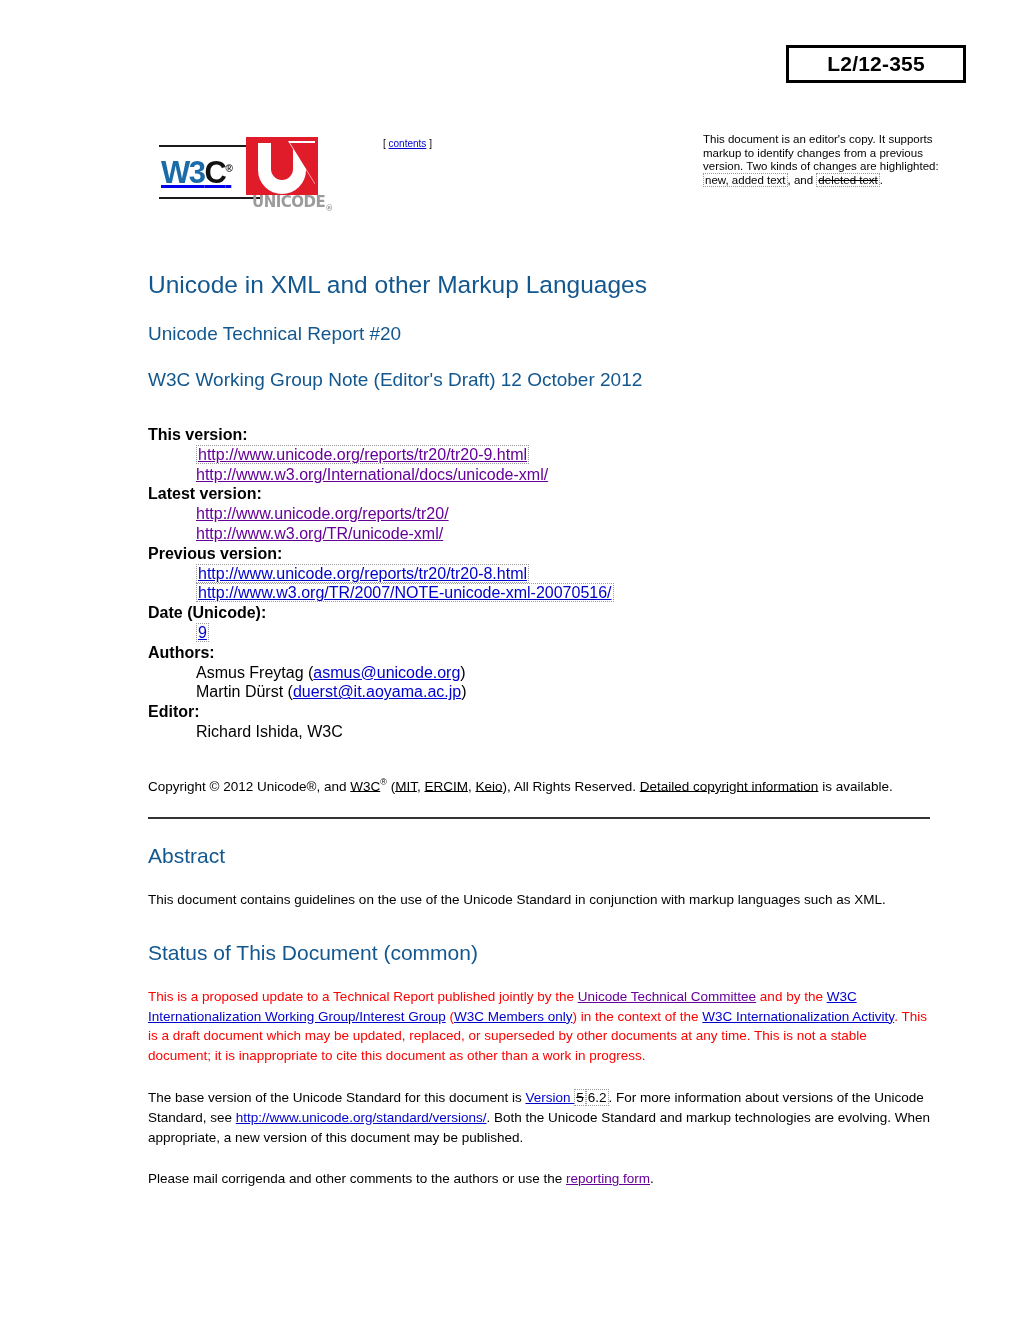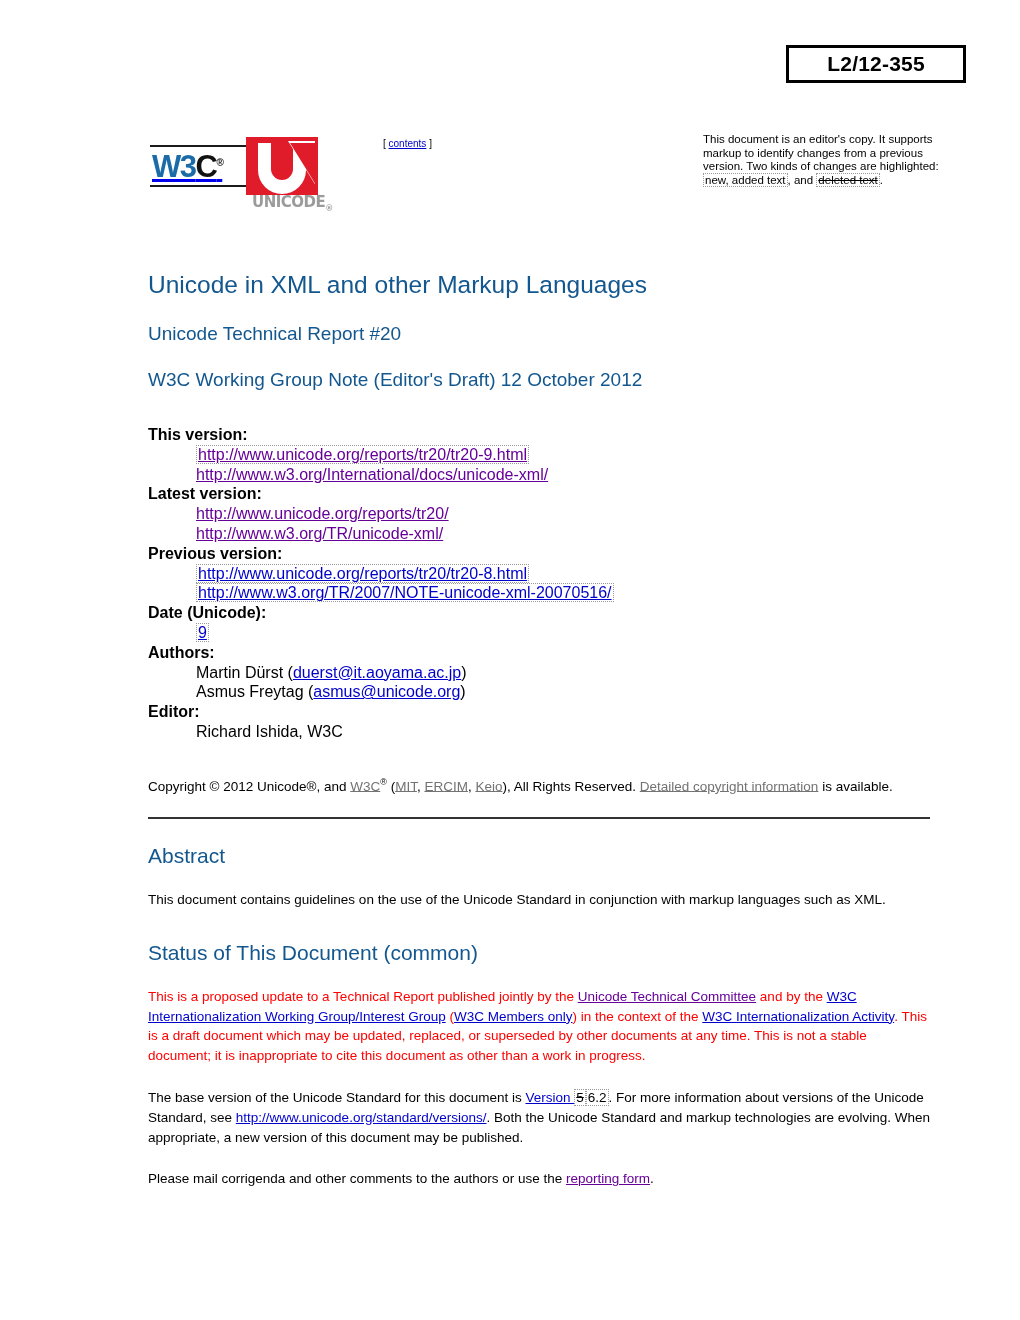--- a/index.html
+++ b/index.html
@@ -69,24 +69,24 @@
 
   
   #logos {
     position: absolute;
     left: 147px;
     top: 137px;
     height: 78px;
   }
   #w3c-logo {
     position: absolute;
-    left: 3px;
+    left: 12px;
     top: 8px;
     width: 101px;
-    height: 42px;
+    height: 54px;
     border-top: 2px solid #1a1a1a;
     border-bottom: 2px solid #1a1a1a;
     box-sizing: border-box;
     display: flex;
     align-items: center;
     justify-content: flex-start;
   }
   #w3c-logo .w3c-text {
     font-family: "Liberation Sans", sans-serif;
     font-size: 31px;
@@ -173,21 +173,21 @@
     text-decoration: underline;
   }
   a.visited { color: #660099; }
   a.unvisited { color: #0000cc; margin-top: 26px; }
 
   #copyright {
     margin: 31px 0 0 0;
     font-size: 13.5px;
     line-height: 19.8px;
   }
-  #copyright a { color: #737373; }
+  #copyright a { color: #000000; }
   #copyright sup { font-size: 9px; }
 
   hr#rule {
     border: none;
     border-top: 2px solid #333;
     margin: 21px 0 0 0;
     height: 0;
   }
 
   h2.section {
@@ -265,22 +265,22 @@
 
     <dt>Previous version:</dt>
     <dd><span class="added"><a class="unvisited" href="#">http://www.unicode.org/reports/tr20/tr20-8.html</a></span></dd>
     <dd><span class="added"><a class="unvisited" href="#">http://www.w3.org/TR/2007/NOTE-unicode-xml-20070516/</a></span></dd>
 
     <dt>Date (Unicode):</dt>
 
     <dd><span class="added"><a class="unvisited" href="#">9</a></span></dd>
 
     <dt>Authors:</dt>
+    <dd><span>Asmus Freytag (</span><a class="unvisited" href="#">asmus@unicode.org</a><span>)</span></dd>
     <dd><span>Martin Dürst (</span><a class="unvisited" href="#">duerst@it.aoyama.ac.jp</a><span>)</span></dd>
-    <dd><span>Asmus Freytag (</span><a class="unvisited" href="#">asmus@unicode.org</a><span>)</span></dd>
 
     <dt>Editor:</dt>
     <dd>Richard Ishida, W3C</dd>
 
   </dl>
 
   <p id="copyright"><span>Copyright © 2012 Unicode®, and </span><a href="#">W3C</a><sup>®</sup><span> (</span><a href="#">MIT</a><span>, </span><a href="#">ERCIM</a><span>, </span><a href="#">Keio</a><span>), All Rights Reserved. </span><a href="#">Detailed copyright information</a><span> is available.</span></p>
 
   <hr id="rule">
 

